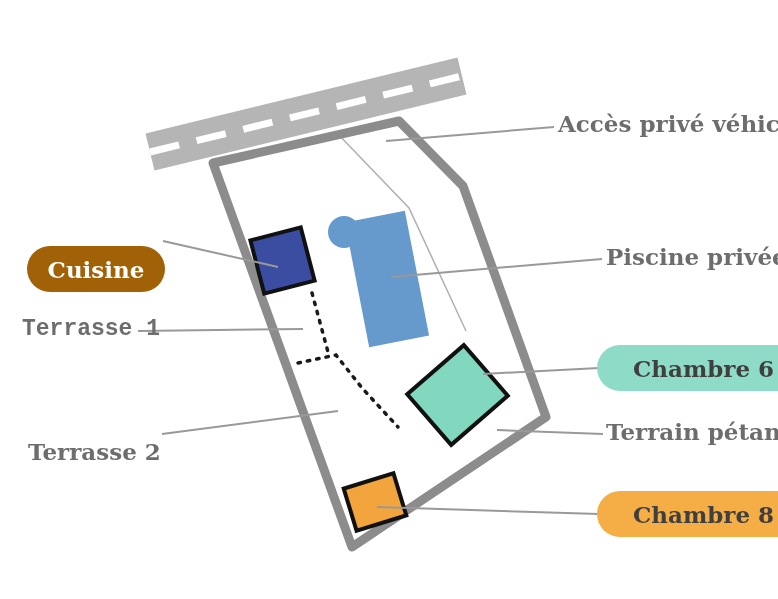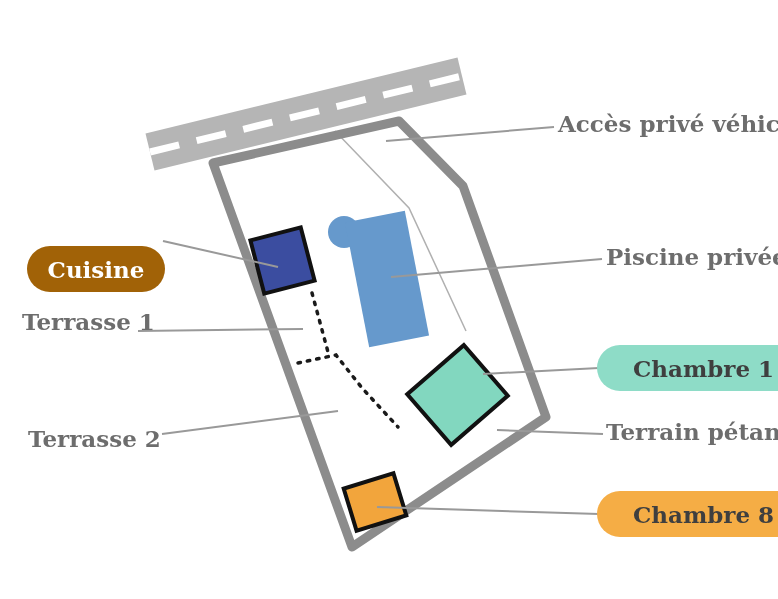--- a/index.html
+++ b/index.html
@@ -68,31 +68,31 @@
     <line x1="599" y1="368" x2="483" y2="374" stroke-width="2" stroke="#999999"></line>
     <line x1="162" y1="434" x2="338" y2="411" stroke-width="2" stroke="#999999"></line>
     <line x1="603" y1="434" x2="497" y2="430" stroke-width="2" stroke="#999999"></line>
     <line x1="599" y1="514" x2="377" y2="507" stroke-width="2" stroke="#999999"></line>
   </svg>
 
   <div class="label-text" style="left:558px; top:111px;">Accès privé véhicule</div>
 
   <div class="label-text" style="left:606px; top:244px;">Piscine privée</div>
 
-  <div class="label-text" style="left:22px; top:309px;">Terrasse 1</div>
+  <div class="label-text" style="left:22px; top:317px;font-family:Liberation Mono, monospace;">Terrasse 1</div>
 
-  <div class="label-text" style="left:28px; top:426px;">Terrasse 2</div>
+  <div class="label-text" style="left:28px; top:439px;">Terrasse 2</div>
 
   <div class="label-text" style="left:606px; top:419px;">Terrain pétanque</div>
 
   <div class="pill pill-center pill-light-text" style="left: 27px; top: 226px; width: 138px; background-color: #a16207; margin-top: 20px;">
     <span>Cuisine</span>
   </div>
 
   <div class="pill pill-left pill-dark-text" style="left: 597px; top: 345px; width: 212px; background-color: rgb(142, 220, 199);">
-    <span>Chambre 1</span>
+    <span>Chambre 6</span>
   </div>
 
   <div class="pill pill-left pill-dark-text" style="left: 597px; top: 491px; width: 212px; background-color: rgb(245, 173, 69);">
     <span>Chambre 8</span>
   </div>
 
 </div>
 
 </body></html>

